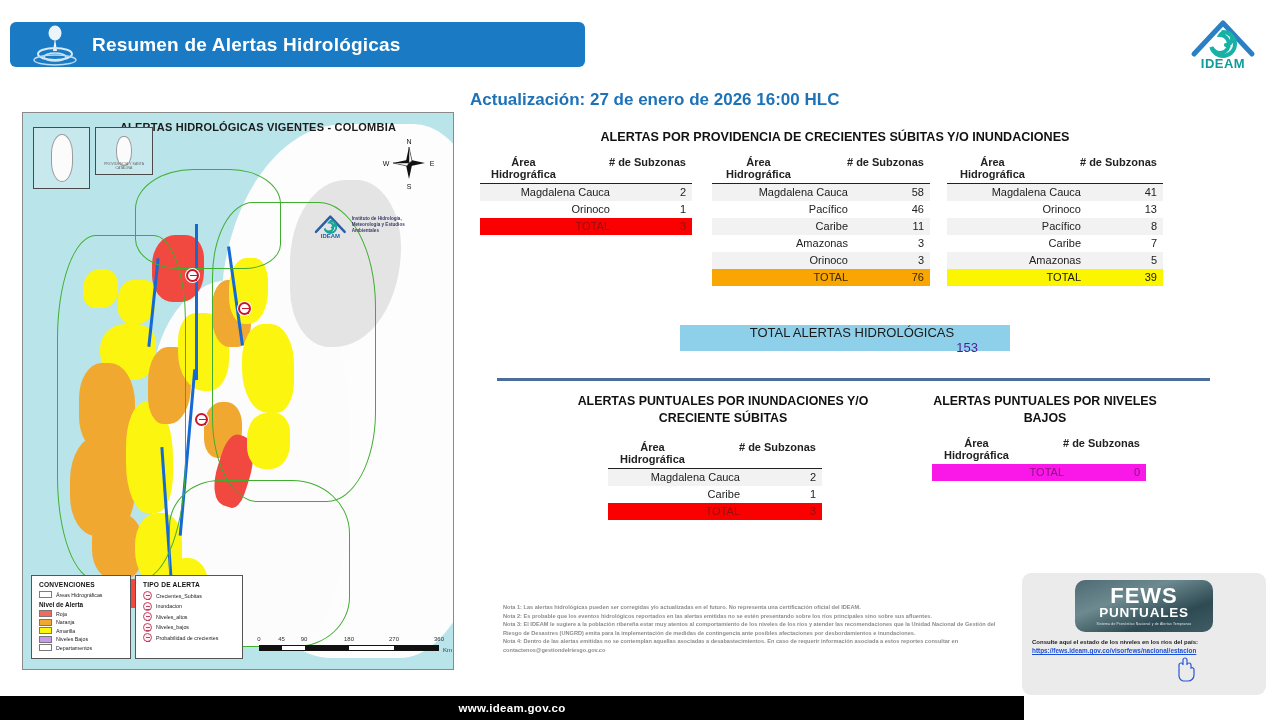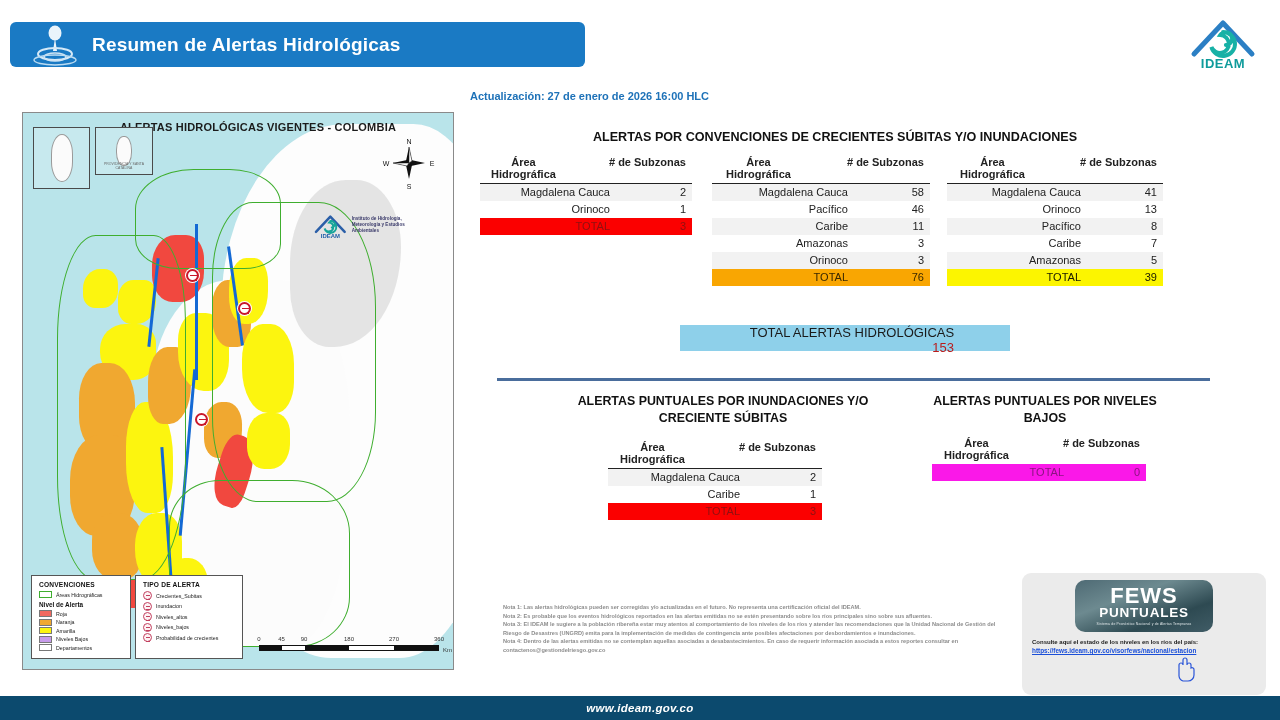--- a/index.html
+++ b/index.html
@@ -26,21 +26,21 @@
     position:absolute; right:18px; top:14px; width:78px; height:62px;
     display:flex; flex-direction:column; align-items:center;
   }
   #ideam-logo-top .lbl{
     font-size:13px; font-weight:bold; color:#0e9b9b; letter-spacing:.5px; margin-top:-4px;
   }
 
   
   #update-line{
     position:absolute; left:470px; top:90px;
-    font-size:11px; font-weight:bold; color:#1e72b8;
+    font-size:17px; font-weight:bold; color:#1e72b8;
     white-space:nowrap;
     text-align:center;
   }
 
   
   #map-panel{
     position:absolute; left:22px; top:112px; width:432px; height:558px;
     border:1px solid #8a8a8a; background:#bfe8ec; overflow:hidden;
   }
   .map-ocean{ position:absolute; inset:0; background:#b9e4ea; }
@@ -161,21 +161,21 @@
   #tbl-red{ left:480px; top:153px; width:212px; }
   #tbl-orange{ left:712px; top:153px; width:218px; }
   #tbl-yellow{ left:947px; top:153px; width:216px; }
 
   
   #total-banner{
     position:absolute; left:680px; top:325px; width:330px; height:26px;
     background:#8ed0ea; display:flex; align-items:center;flex-direction:column;
   }
   #total-banner .lbl{ font-size:13px; color:#1a1a1a; padding-left:14px; }
-  #total-banner .val{ font-size:13px; color:#b91c1c; margin-left:auto; padding-right:56px; }
+  #total-banner .val{ font-size:13px; color:#4c1d95; margin-left:auto; padding-right:32px; }
 
   
   #divider{
     position:absolute; left:497px; top:378px; width:713px; height:3px;
     background:#4a6d9c;
   }
 
   
   #low-title-1{
     position:absolute; left:568px; top:393px; width:310px; text-align:center;
@@ -207,22 +207,22 @@
   }
   #fews-img .f1{ color:#fff; font-size:22px; font-weight:bold; letter-spacing:1px; line-height:.92; }
   #fews-img .f2{ color:#fff; font-size:13.5px; font-weight:bold; letter-spacing:.8px; line-height:1; }
   #fews-img .f3{ color:#dfe6e8; font-size:3.4px; margin-top:2px; letter-spacing:.2px; }
   #fews-txt{ font-size:6px; color:#222; font-weight:bold; margin-top:6px; line-height:1.5; }
   #fews-link{ font-size:6.4px; color:#1b4fd8; font-weight:bold; text-decoration:underline; display:block; word-break:break-all; }
   #cursor-hand{ position:absolute; left:150px; top:82px; width:26px; height:30px; }
 
   
   #footer{
-    position:absolute; left:0; bottom:0; width:1280px; height:24px;
-    background:#0c4a6e; display:flex; align-items:center; justify-content:center;font-style:italic;
+    position:absolute; left:0; bottom:0; width:1024px; height:24px;
+    background:#000000; display:flex; align-items:center; justify-content:center;
   }
   #footer-txt{ color:#fff; font-size:11.5px; font-weight:bold; letter-spacing:.3px; }
 </style>
 </head>
 <body>
 
 <div id="header-bar">
   <div id="drop-icon">
     <svg viewBox="0 0 46 42" width="46" height="42">
       <ellipse cx="23" cy="9" rx="6.5" ry="7.5" fill="#eaf4fb"></ellipse>
@@ -392,21 +392,21 @@
       <div style="width:12.5%;background:#111;"></div>
       <div style="width:12.5%;background:#fff;"></div>
       <div style="width:25%;background:#111;"></div>
       <div style="width:25%;background:#fff;"></div>
       <div style="width:25%;background:#111;"></div>
     </div>
     <div id="scale-km">Km</div>
   </div>
 </div>
 
-<div id="section-title">ALERTAS POR CONVENCIONES DE CRECIENTES SÚBITAS Y/O INUNDACIONES</div>
+<div id="section-title">ALERTAS POR PROVIDENCIA DE CRECIENTES SÚBITAS Y/O INUNDACIONES</div>
 
 <div class="tbl" id="tbl-red">
   <div class="thead">
     <div class="c1">Área Hidrográfica</div>
     <div class="c2"># de Subzonas</div>
   </div>
   <div class="trow odd">
     <div class="c1">Magdalena Cauca</div>
     <div class="c2">2</div>
   </div>

